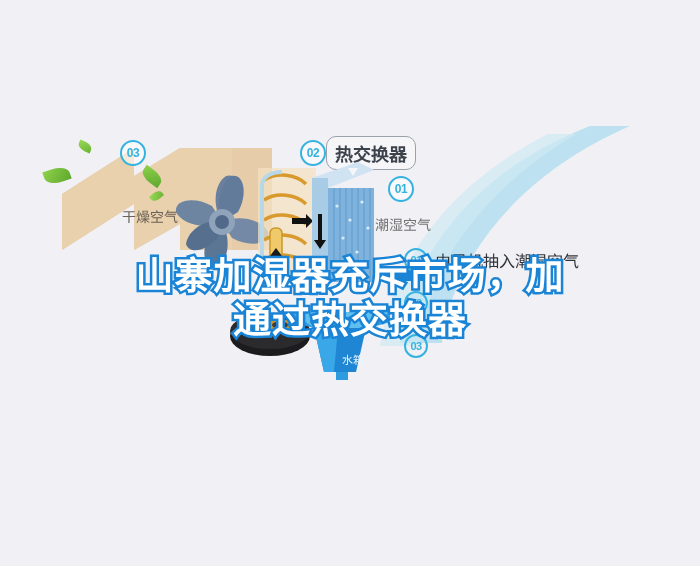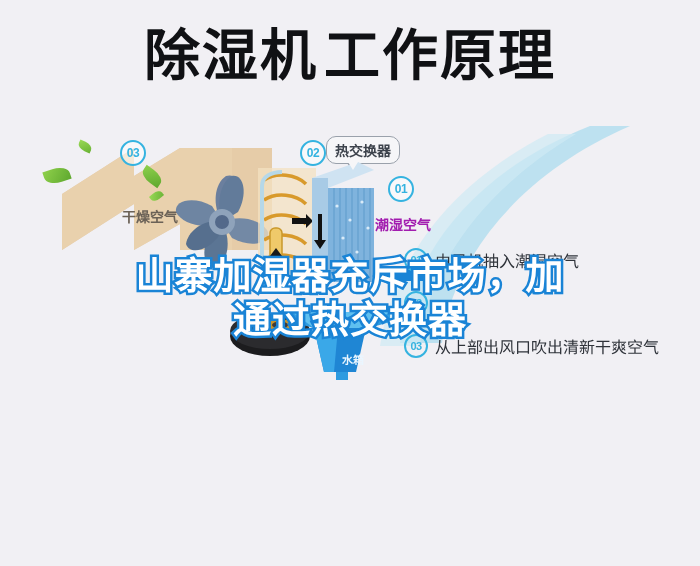--- a/index.html
+++ b/index.html
@@ -51,33 +51,33 @@
     line-height:22px;text-align:center;
     background:rgba(255,255,255,.55);
     letter-spacing:-0.5px;
   }
   .badge.b03{left:120px;top:22px;}
   .badge.b02{left:300px;top:22px;}
   .badge.b01{left:388px;top:58px;}
 
   .caption{
     position:absolute;
-    color:#4a4f58;font-size:14px;font-weight:bold;white-space:nowrap;
+    color:#4a4f58;font-size:14px;font-weight:normal;white-space:nowrap;
   }
   .cap-dry{left:122px;top:88px;color:#6b6257;}
-  .cap-wet{left:375px;top:96px;color:#a21caf;}
+  .cap-wet{left:375px;top:96px;color:#737373;}
   .cap-tank{left:316px;top:233px;color:#eaf6ff;font-size:11px;margin-left:26px;}
 
   
   .bubble{
     position:absolute;left:326px;top:18px;
     padding:3px 8px;
     border:1.5px solid #9aa1ab;border-radius:10px;
     background:#f6f6f8;
-    color:#3d434c;font-size:14px;font-weight:bold;white-space:nowrap;
+    color:#3d434c;font-size:18px;font-weight:bold;white-space:nowrap;
   }
   .bubble:after{
     content:"";position:absolute;left:20px;bottom:-9px;
     width:0;height:0;border-left:6px solid transparent;border-right:6px solid transparent;
     border-top:9px solid #9aa1ab;
   }
   .bubble:before{
     content:"";position:absolute;left:21px;bottom:-7px;z-index:2;
     width:0;height:0;border-left:5px solid transparent;border-right:5px solid transparent;
     border-top:8px solid #f6f6f8;
@@ -129,23 +129,20 @@
   .para{
     font-size:13.5px;line-height:25px;color:#3c3f46;
     margin:0 0 14px 0;text-align:justify;
   }
 </style>
 </head>
 <body>
 
 <div id="page">
 
-  <div class="title">
-    <span class="t1">除湿机</span><span class="t2">工作原理</span>
-  </div>
 
   <div class="stage">
 
     <div class="swoosh">
       <svg width="320" height="230" viewBox="0 0 320 230">
         <path d="M20,225 C30,140 90,55 210,8 L250,8 C130,60 70,150 62,225 Z" fill="#b9e0ef" opacity="0.92"></path>
         <path d="M0,228 C12,150 62,70 168,16 L196,16 C96,76 46,155 40,228 Z" fill="#cfeaf4" opacity="0.7"></path>
       </svg>
     </div>
 
@@ -265,21 +262,20 @@
   <div class="steps">
     <div class="step">
       <div class="step-num">01</div>
       <div class="step-text">由风机抽入潮湿空气</div>
     </div>
     <div class="step">
       <div class="step-num">02</div>
     </div>
     <div class="step">
       <div class="step-num">03</div>
-      <div class="step-text">从上部出风口吹出清新干爽空气</div>
     </div>
   </div>
 
   <div class="overlay">
     <span class="ln">山寨加湿器充斥市场，加</span>
     <span class="ln">通过热交换器</span>
   </div>
 
   <div class="body">
   </div>

